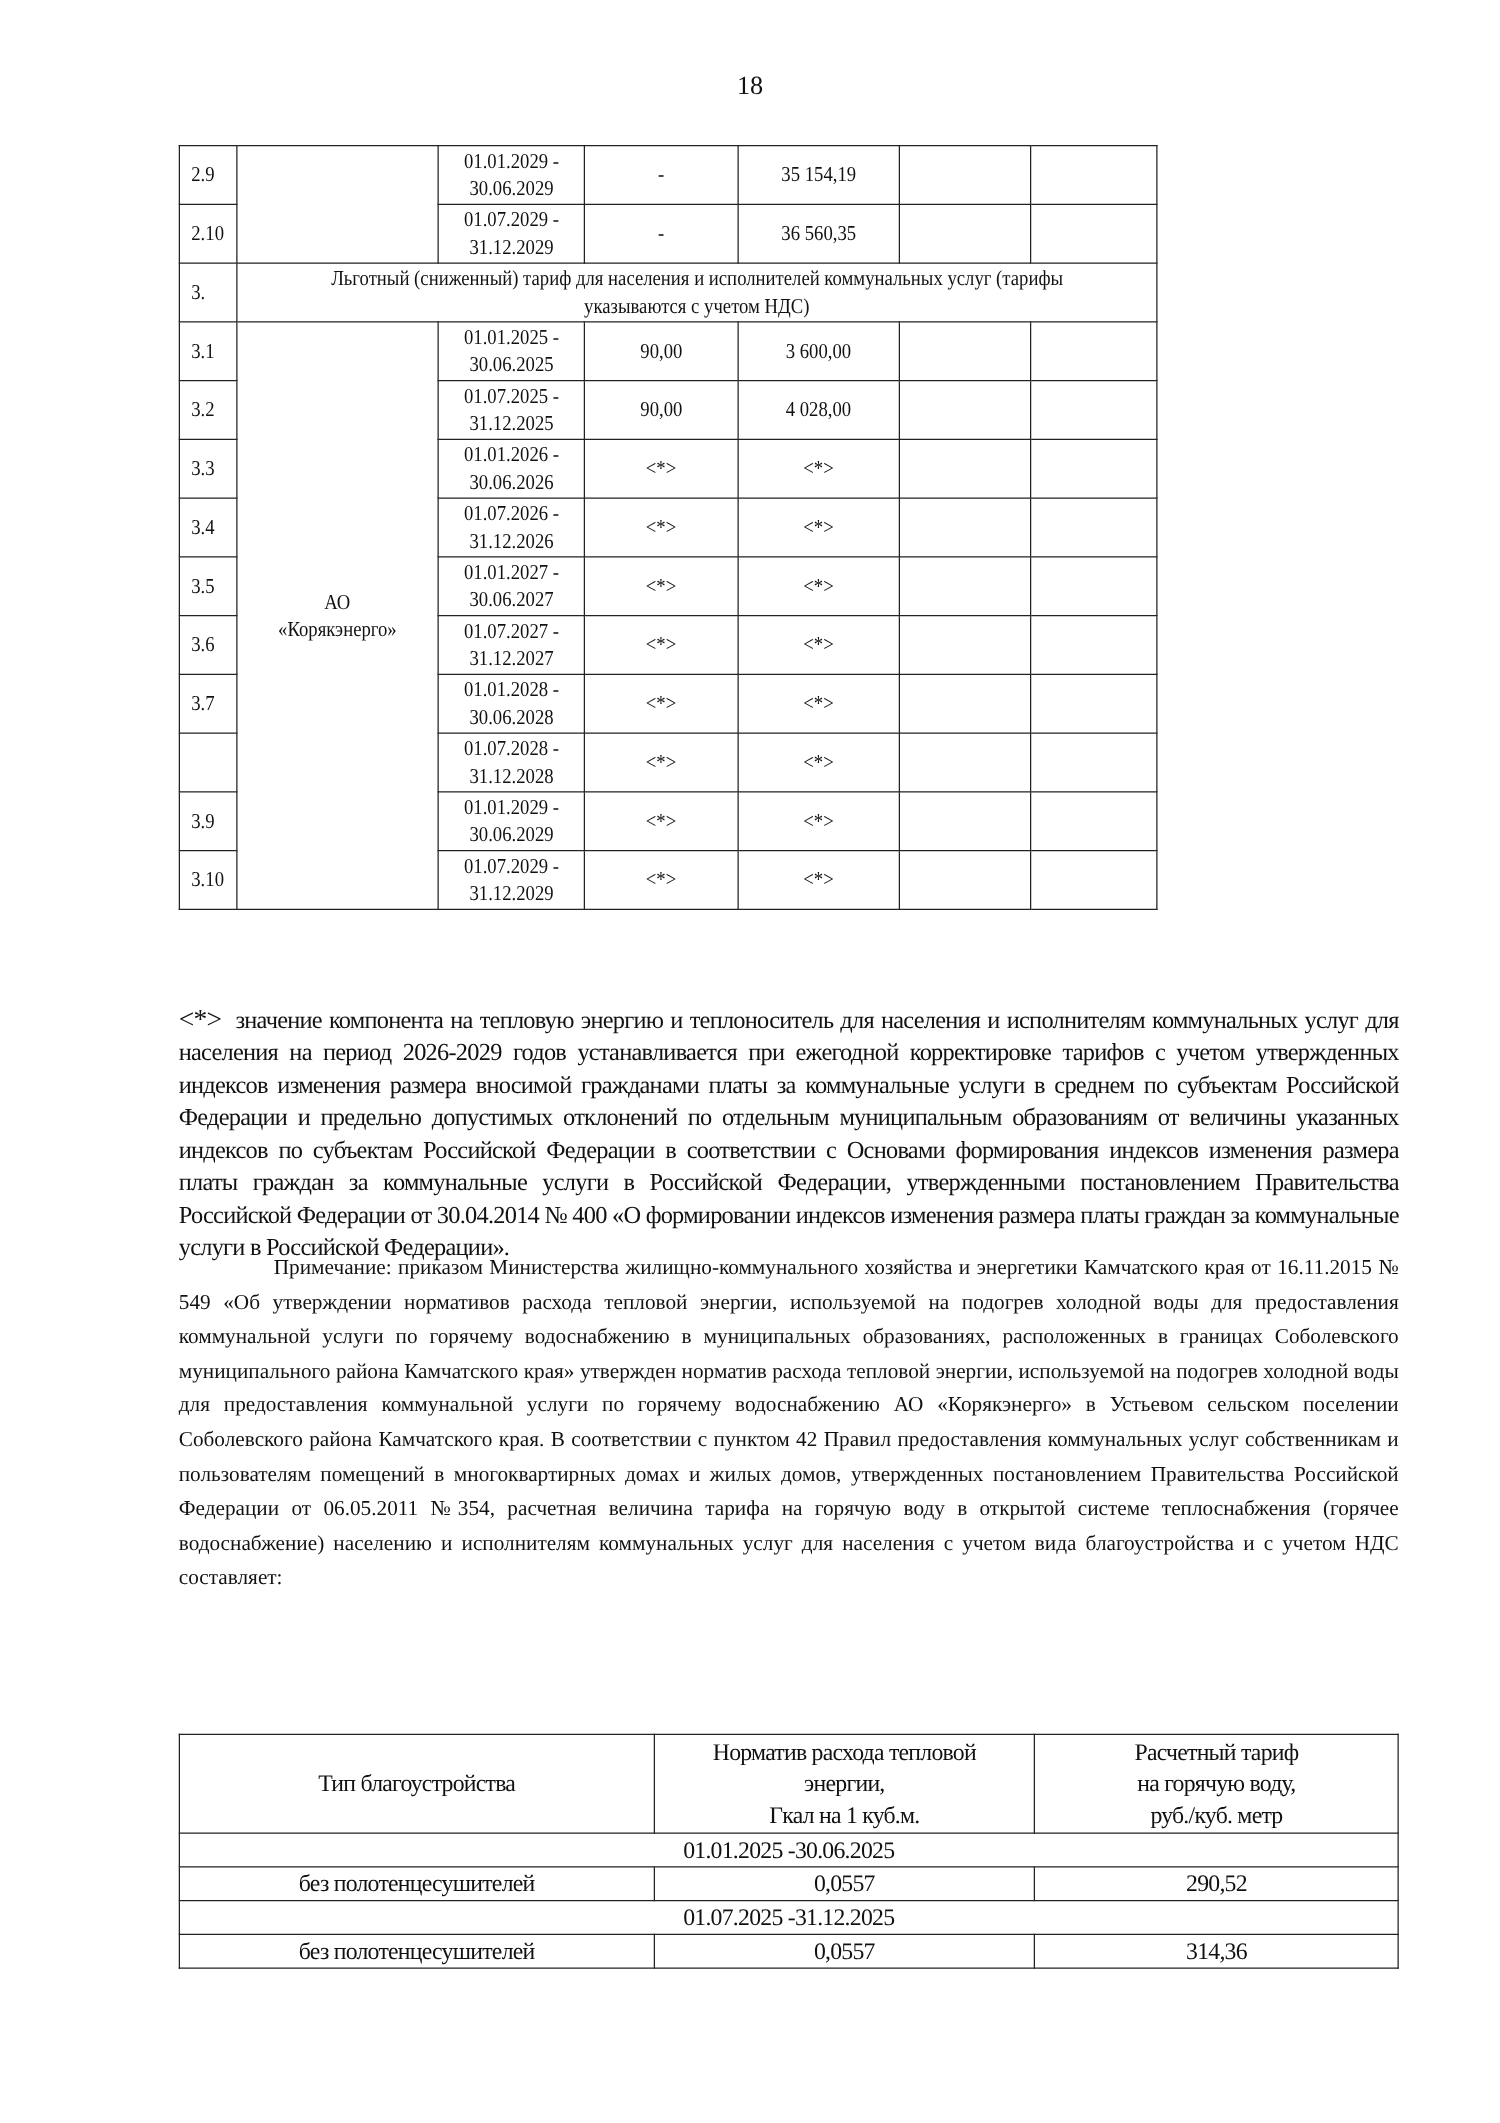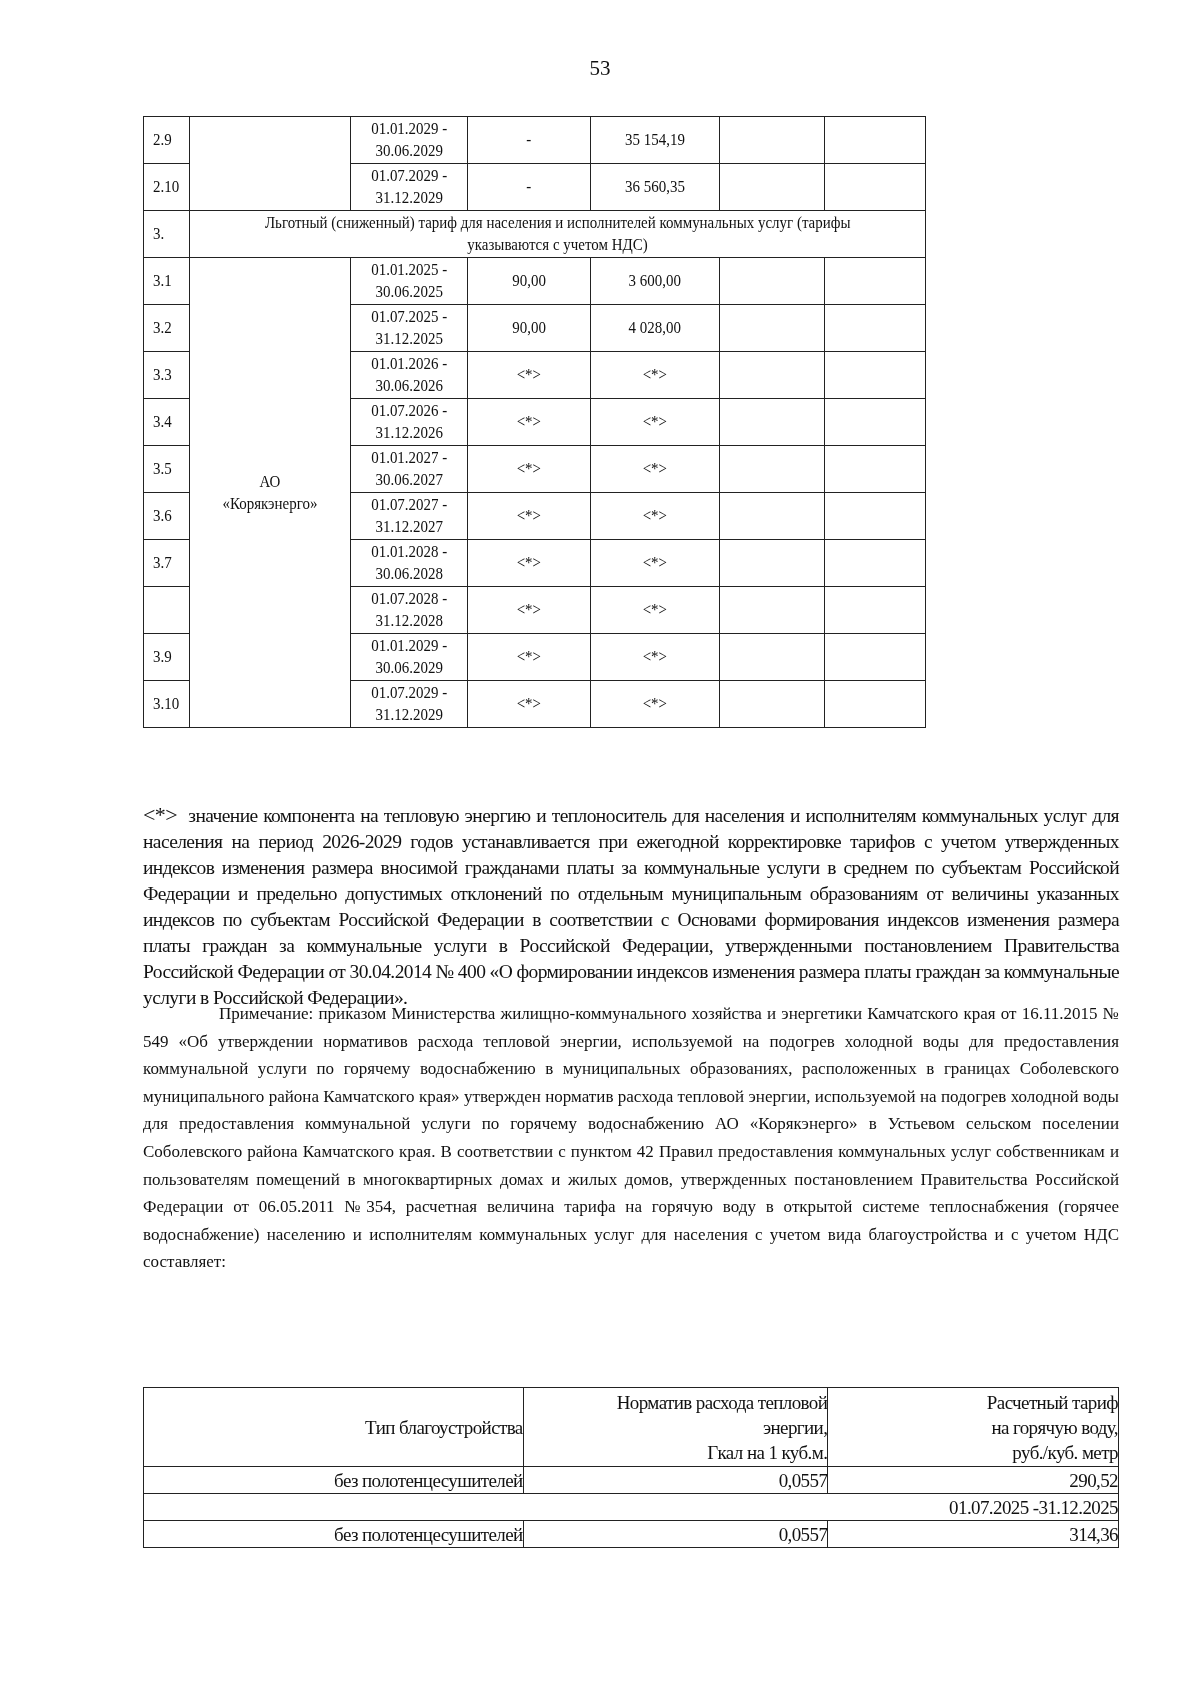--- a/index.html
+++ b/index.html
@@ -10,28 +10,28 @@
   table.tariff td.num { text-align: left; padding-left: 9px; }
   table.tariff td.sect { height: 46px; }
   .cond { display: inline-block; transform: scaleX(0.88); transform-origin: center; }
   .cond-l { display: inline-block; transform: scaleX(0.88); transform-origin: left; }
   .footnote { position: absolute; top: 802px; left: 143px; width: 976px; font-size: 19.5px; line-height: 26px; text-align: justify; }
   .footnote p { margin: 0; }
   .narrow { letter-spacing: -0.6px; }
   .note { position: absolute; top: 1000px; left: 143px; width: 976px; font-size: 17px; line-height: 27.6px; text-align: justify; }
   .note p { margin: 0; text-indent: 76px; }
   table.norm { position: absolute; top: 1387px; left: 143px; width: 976px; border-collapse: collapse; font-size: 19px; }
-  table.norm td { border: 1.4px solid #222; text-align: right; vertical-align: middle; padding: 0; line-height: 25px; }
+  table.norm td { border: 1.4px solid #222; text-align: center; vertical-align: middle; padding: 0; line-height: 25px; }
   table.norm td.period { height: 26px; }
   table.norm td.row { height: 26px; }
 </style>
 </head>
 <body>
 
-<div class="page-num">53</div>
+<div class="page-num">18</div>
 
 <table class="tariff">
   <colgroup>
     <col style="width:62px">
       <col style="width:181px">
       <col style="width:133px">
       <col style="width:155px">
       <col style="width:160px">
       <col style="width:145px">
       <col style="width:140px">
@@ -156,20 +156,23 @@
       <col style="width:305px">
       <col style="width:291px">
     </colgroup>
   <tbody>
     <tr>
       <td style="height:78px;"><span>Тип благоустройства</span></td>
       <td><span>Норматив расхода тепловой</span><br><span>энергии,</span><br><span>Гкал на 1 куб.м.</span></td>
       <td><span>Расчетный тариф</span><br><span>на горячую воду,</span><br><span>руб./куб. метр</span></td>
     </tr>
     <tr>
+      <td colspan="3" class="period">01.01.2025 -30.06.2025</td>
+    </tr>
+    <tr>
       <td class="row">без полотенцесушителей</td>
       <td class="row">0,0557</td>
       <td class="row">290,52</td>
     </tr>
     <tr>
       <td colspan="3" class="period">01.07.2025 -31.12.2025</td>
     </tr>
     <tr>
       <td class="row">без полотенцесушителей</td>
       <td class="row">0,0557</td>

